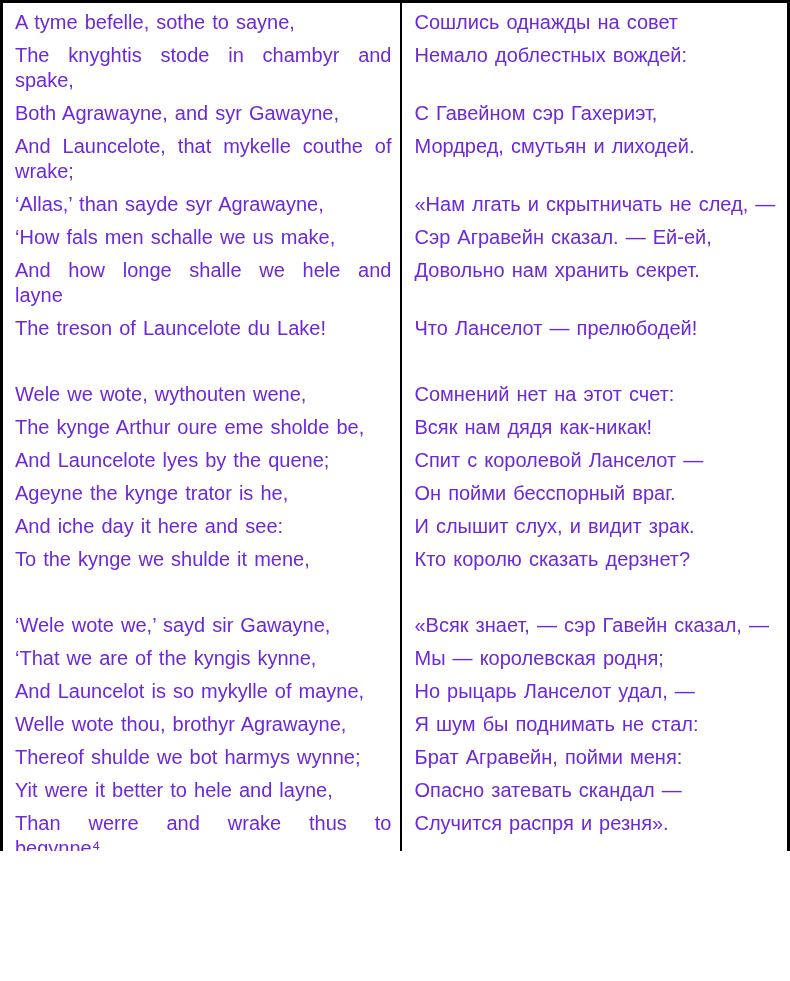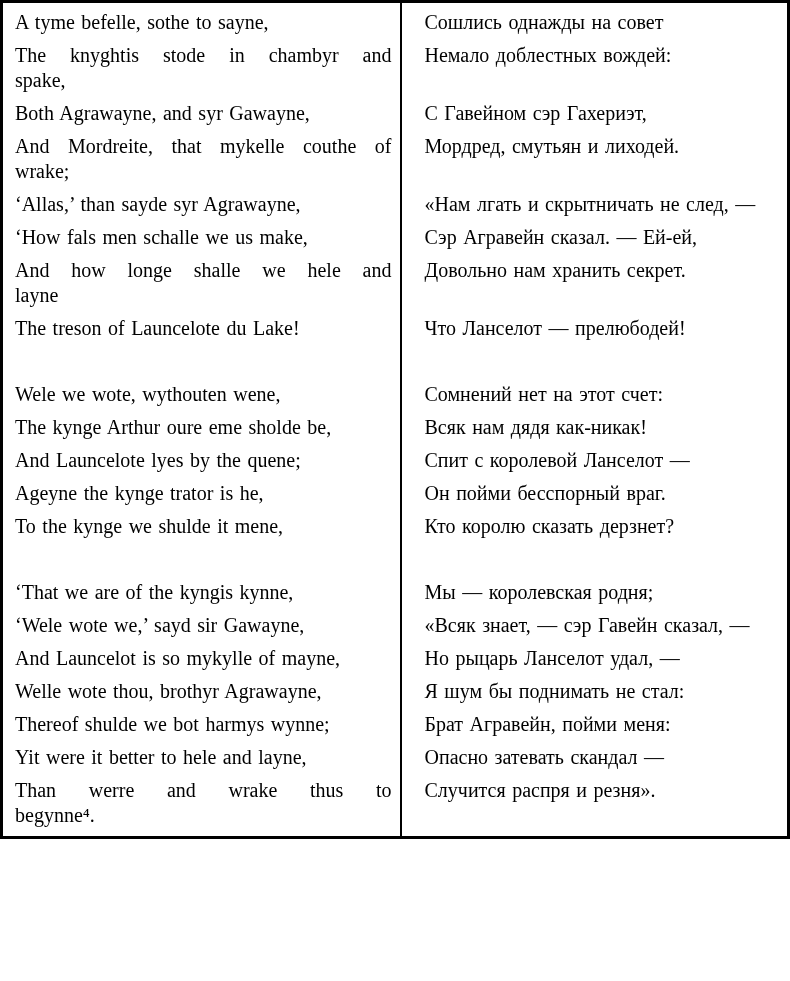--- a/index.html
+++ b/index.html
@@ -5,43 +5,43 @@
   html, body {
     margin: 0;
     padding: 0;
     background: #ffffff;
   }
   .page {
     position: relative;
     width: 790px;
     height: 851px;
     background: #ffffff;
-    font-family: Liberation Serif, serif;
-    color: #000000;
+    font-family: Liberation Sans, sans-serif;
+    color: #6d28d9;
     box-sizing: border-box;
   }
   table.parallel {
     border-collapse: collapse;
     table-layout: fixed;
     width: 790px;
     box-sizing: border-box;
     border: 3px solid #000000;
   }
   td.cell {
     vertical-align: top;
     overflow: hidden;
     box-sizing: border-box;
   }
   td.cell-left {
     width: 399px;
     border-right: 2px solid #000000;
     padding: 0 8px 8px 12px;
   }
   td.cell-right {
-    padding: 0 8px 8px 23px;
+    padding: 0 8px 8px 13px;
   }
   tr:first-child td.cell {
     padding-top: 7px;
   }
   .pline {
     font-size: 20px;
     line-height: 25px;
     min-height: 25px;
     white-space: nowrap;
     word-spacing: 1.5px;
@@ -80,21 +80,21 @@
         <tr>
           <td class="cell cell-left">
             <div class="pline">Both Agrawayne, and syr Gawayne,</div>
           </td>
           <td class="cell cell-right">
             <div class="pline">С Гавейном сэр Гахериэт,</div>
           </td>
         </tr>
         <tr>
           <td class="cell cell-left">
-            <div class="pline fill">And Mordreite, that mykelle couthe of</div>
+            <div class="pline fill">And Launcelote, that mykelle couthe of</div>
             <div class="pline">wrake;</div>
           </td>
           <td class="cell cell-right">
             <div class="pline">Мордред, смутьян и лиходей.</div>
           </td>
         </tr>
         <tr>
           <td class="cell cell-left">
             <div class="pline">‘Allas,’ than sayde syr Agrawayne,</div>
           </td>
@@ -162,48 +162,56 @@
         <tr>
           <td class="cell cell-left">
             <div class="pline">Ageyne the kynge trator is he,</div>
           </td>
           <td class="cell cell-right">
             <div class="pline">Он пойми бесспорный враг.</div>
           </td>
         </tr>
         <tr>
           <td class="cell cell-left">
+            <div class="pline">And iche day it here and see:</div>
+          </td>
+          <td class="cell cell-right">
+            <div class="pline">И слышит слух, и видит зрак.</div>
+          </td>
+        </tr>
+        <tr>
+          <td class="cell cell-left">
             <div class="pline">To the kynge we shulde it mene,</div>
           </td>
           <td class="cell cell-right">
             <div class="pline">Кто королю сказать дерзнет?</div>
           </td>
         </tr>
         <tr>
           <td class="cell cell-left">
             <div class="pline"></div>
           </td>
           <td class="cell cell-right">
             <div class="pline"></div>
           </td>
         </tr>
         <tr>
           <td class="cell cell-left">
+            <div class="pline">‘Wele wote we,’ sayd sir Gawayne,</div>
+          </td>
+          <td class="cell cell-right">
+            <div class="pline">«Всяк знает, — сэр Гавейн сказал, —</div>
+          </td>
+        </tr>
+        <tr>
+          <td class="cell cell-left">
             <div class="pline">‘That we are of the kyngis kynne,</div>
           </td>
           <td class="cell cell-right">
             <div class="pline">Мы — королевская родня;</div>
-          </td>
-        </tr>
-        <tr>
-          <td class="cell cell-left">
-            <div class="pline">‘Wele wote we,’ sayd sir Gawayne,</div>
-          </td>
-          <td class="cell cell-right">
-            <div class="pline">«Всяк знает, — сэр Гавейн сказал, —</div>
           </td>
         </tr>
         <tr>
           <td class="cell cell-left">
             <div class="pline">And Launcelot is so mykylle of mayne,</div>
           </td>
           <td class="cell cell-right">
             <div class="pline">Но рыцарь Ланселот удал, —</div>
           </td>
         </tr>

